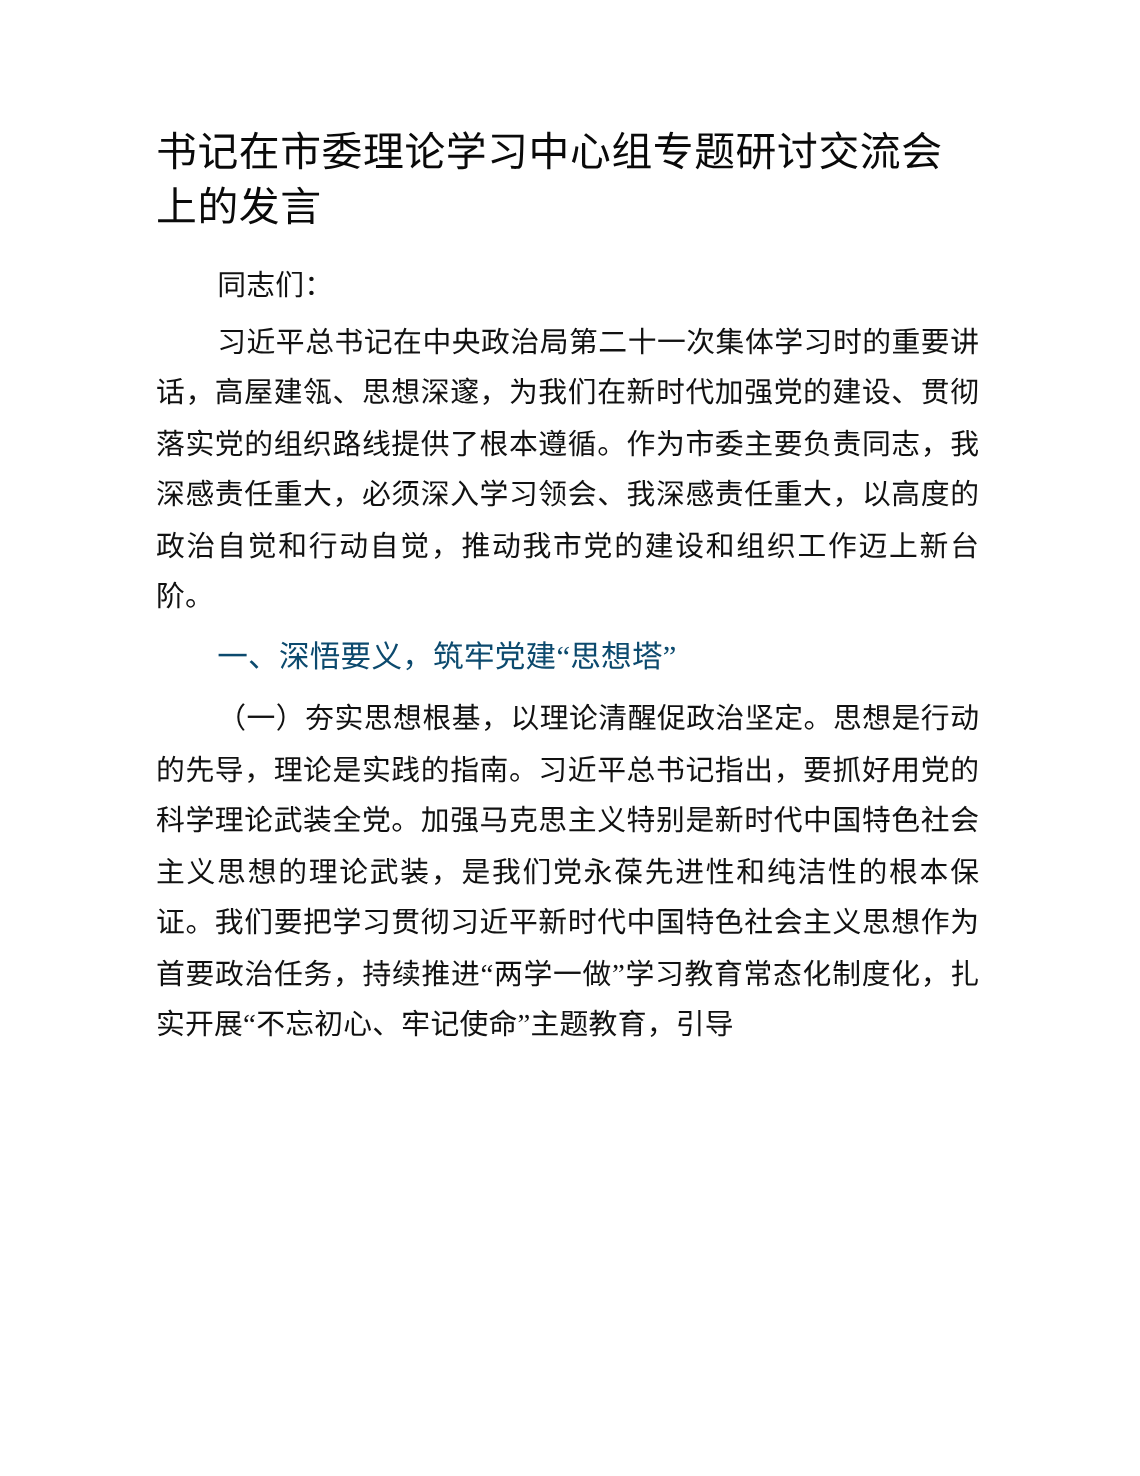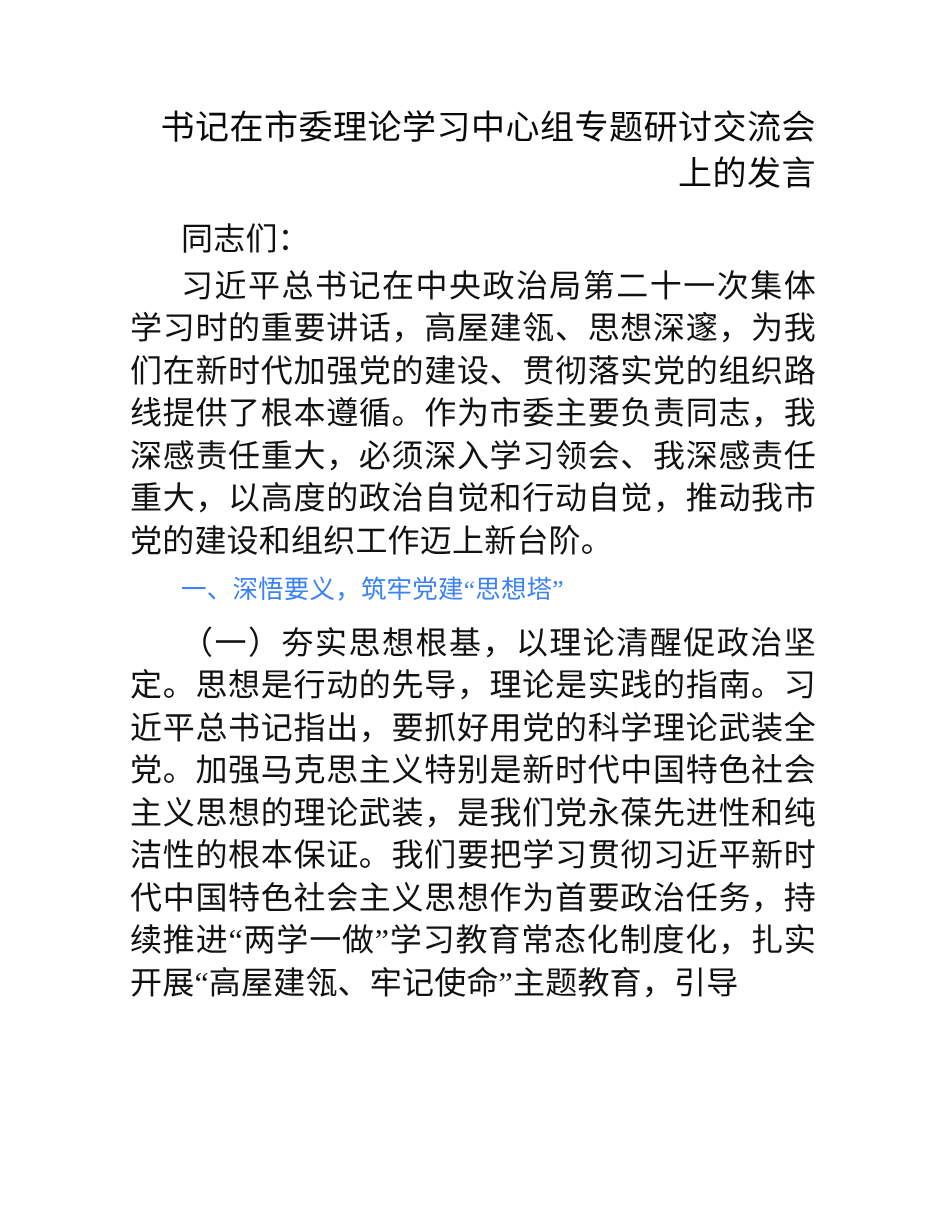--- a/index.html
+++ b/index.html
@@ -26,50 +26,50 @@
     width: 686px;
   }
 
   
   .doc-title {
     font-family: "Liberation Sans", "DejaVu Sans", sans-serif;
     font-size: 34px;
     line-height: 46px;
     font-weight: 500;
     color: #0a0a0a;
-    text-align: right;
+    text-align: left;
     letter-spacing: 0.5px;
     margin: 0;
     padding-top: 104px;
     white-space: normal;
   }
 
   
   .body-block {
     margin-top: 22px;
   }
 
   p.para {
     font-family: "Liberation Serif", "DejaVu Serif", serif;
-    font-size: 32px;
+    font-size: 24px;
     line-height: 42.5px;
     color: #111111;
     margin: 0 0 0 0;
     text-align: justify;
     text-justify: inter-ideograph;
     text-indent: 51px;
     letter-spacing: 0.2px;
     word-break: break-all;
   }
 
   p.heading {
     font-family: "Liberation Serif", "DejaVu Serif", serif;
     font-size: 25.5px;
     line-height: 42.5px;
-    color: #3b82f6;
+    color: #0c4a6e;
     margin: 0;
     text-indent: 51px;
     text-align: left;
     letter-spacing: 0.2px;
   }
 
   .spacer-heading-before { height: 7px; }
   .spacer-heading-after { height: 6px; }
   .spacer-para { height: 4px; }
 </style>
@@ -91,17 +91,17 @@
 
       <div class="spacer-heading-before"></div>
 
       <p class="heading">一、深悟要义，筑牢党建“思想塔”</p>
 
       <div class="spacer-heading-after"></div>
 
 
       <div class="spacer-para"></div>
 
-      <p class="para">（一）夯实思想根基，以理论清醒促政治坚定。思想是行动的先导，理论是实践的指南。习近平总书记指出，要抓好用党的科学理论武装全党。加强马克思主义特别是新时代中国特色社会主义思想的理论武装，是我们党永葆先进性和纯洁性的根本保证。我们要把学习贯彻习近平新时代中国特色社会主义思想作为首要政治任务，持续推进“两学一做”学习教育常态化制度化，扎实开展“高屋建瓴、牢记使命”主题教育，引导</p>
+      <p class="para">（一）夯实思想根基，以理论清醒促政治坚定。思想是行动的先导，理论是实践的指南。习近平总书记指出，要抓好用党的科学理论武装全党。加强马克思主义特别是新时代中国特色社会主义思想的理论武装，是我们党永葆先进性和纯洁性的根本保证。我们要把学习贯彻习近平新时代中国特色社会主义思想作为首要政治任务，持续推进“两学一做”学习教育常态化制度化，扎实开展“不忘初心、牢记使命”主题教育，引导</p>
 
     </div>
   </div>
 </div>
 
 </body></html>

